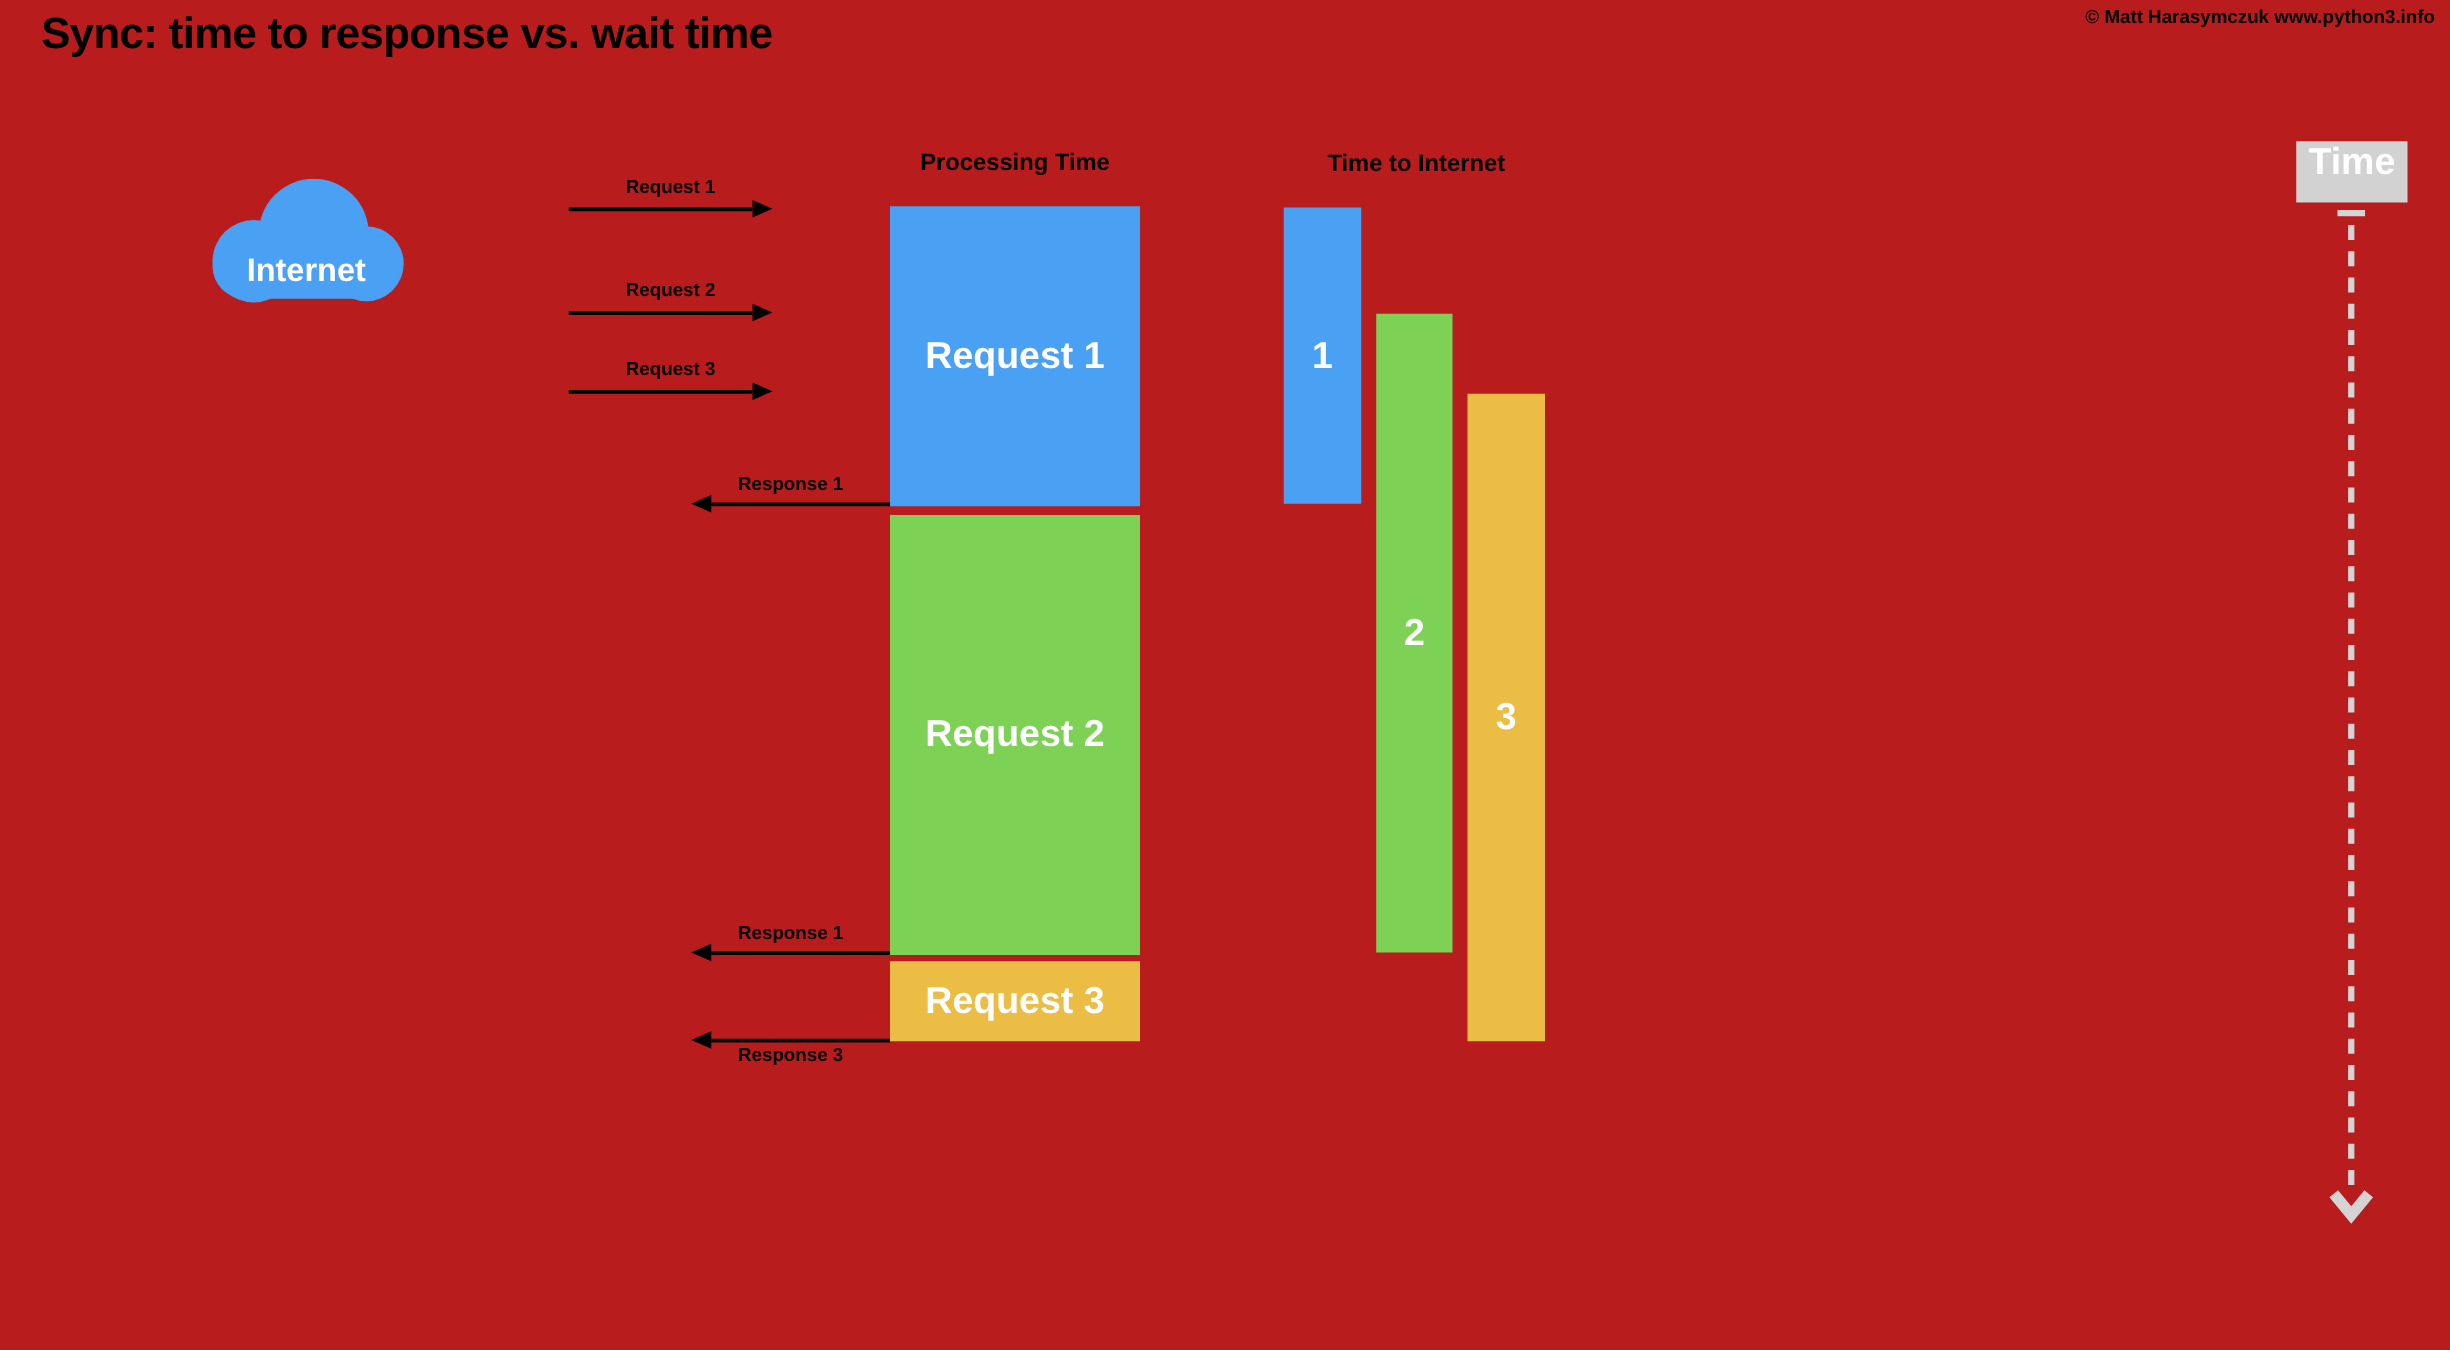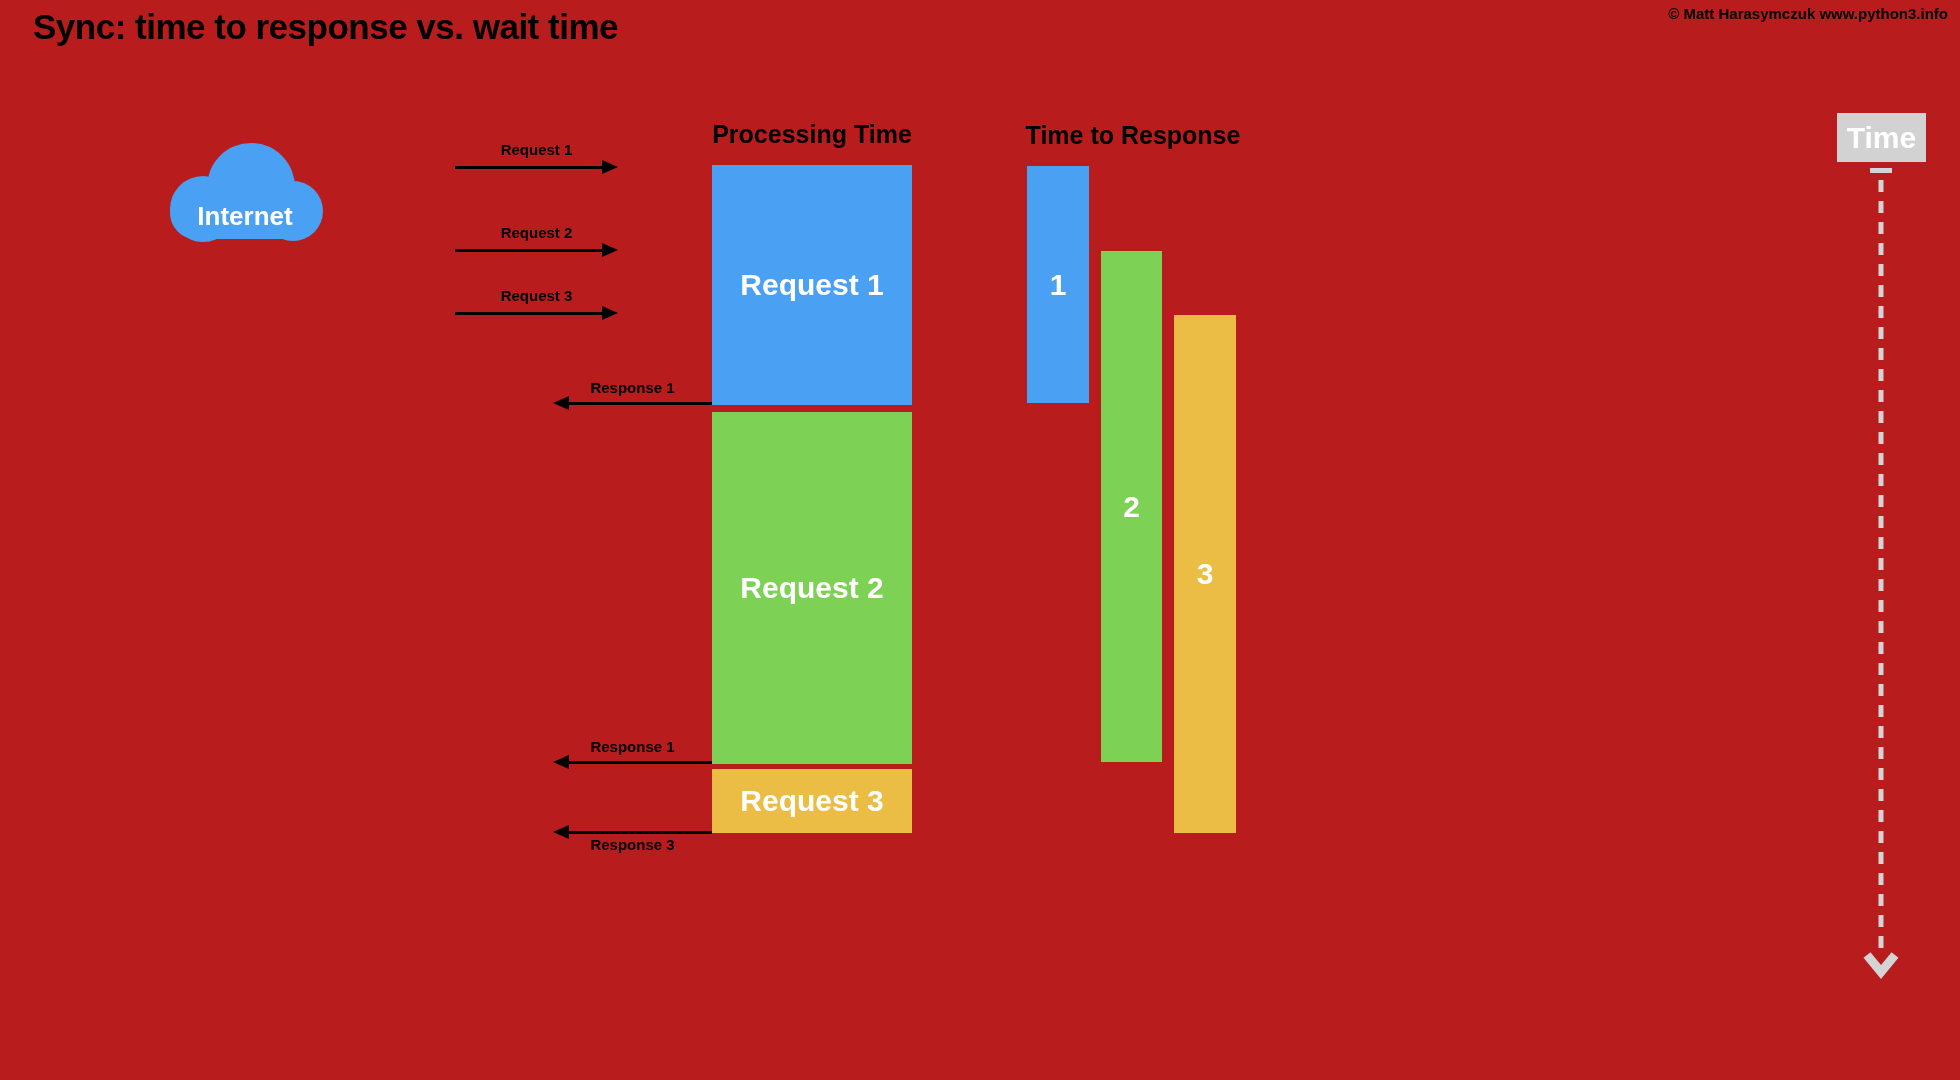--- a/index.html
+++ b/index.html
@@ -62,21 +62,21 @@
   .req-label  { left: 455px; width: 163px; }
   .req-line   { left: 455px; width: 147px; }
   .req-head   { left: 602px; }
   .resp-label { left: 553px; width: 159px; }
   .resp-line  { left: 569px; width: 143px; }
   .resp-head  { left: 553px; }
 
   
   .col-header {
     position: absolute; transform: translateX(-50%);
-    font-size: 25px; font-weight: bold; white-space: nowrap; text-align: center;
+    font-size: 19px; font-weight: bold; white-space: nowrap; text-align: center;
   }
   .proc-header { left: 812px;  top: 120px; }
   .ttr-header  { left: 1133px; top: 121px; }
 
   
   .bar {
     position: absolute; display: flex;
     align-items: center; justify-content: center;
     color: #fff; font-weight: bold; font-size: 30px; overflow: hidden;
   }
@@ -84,21 +84,21 @@
   .p1 { top: 165px; height: 240px; }
   .p2 { top: 412px; height: 352px; }
   .p3 { top: 769px; height: 64px; }
   .t1 { left: 1027px; top: 166px; width: 62px; height: 237px; }
   .t2 { left: 1101px; top: 251px; width: 61px; height: 511px; }
   .t3 { left: 1174px; top: 315px; width: 62px; height: 518px; }
 
   
   .time-box {
     position: absolute; left: 1837px; top: 113px; width: 89px; height: 49px;
-    display: flex; align-items: center; justify-content: center;
+    display: flex; justify-content: center;
     color: #fff; font-weight: bold; font-size: 30px;
   }
   .time-arrow { position: absolute; left: 1860px; top: 164px; width: 42px; height: 820px; }
 </style>
 </head>
 <body>
 
 <div class="canvas">
 
   <div class="page-title">Sync: time to response vs. wait time</div>
@@ -150,21 +150,21 @@
   <div class="bar p-bar p1" style="background-color: rgb(74, 160, 242);">
     <span>Request 1</span>
   </div>
   <div class="bar p-bar p2" style="background-color: rgb(125, 209, 85);">
     <span>Request 2</span>
   </div>
   <div class="bar p-bar p3" style="background-color: rgb(235, 189, 68);">
     <span>Request 3</span>
   </div>
 
-  <div class="col-header ttr-header">Time to Response</div>
+  <div class="col-header ttr-header">Time to Internet</div>
   <div class="bar t1" style="background-color: rgb(74, 160, 242);">
     <span>1</span>
   </div>
   <div class="bar t2" style="background-color: rgb(125, 209, 85);">
     <span>2</span>
   </div>
   <div class="bar t3" style="background-color: rgb(235, 189, 68);">
     <span>3</span>
   </div>
 

